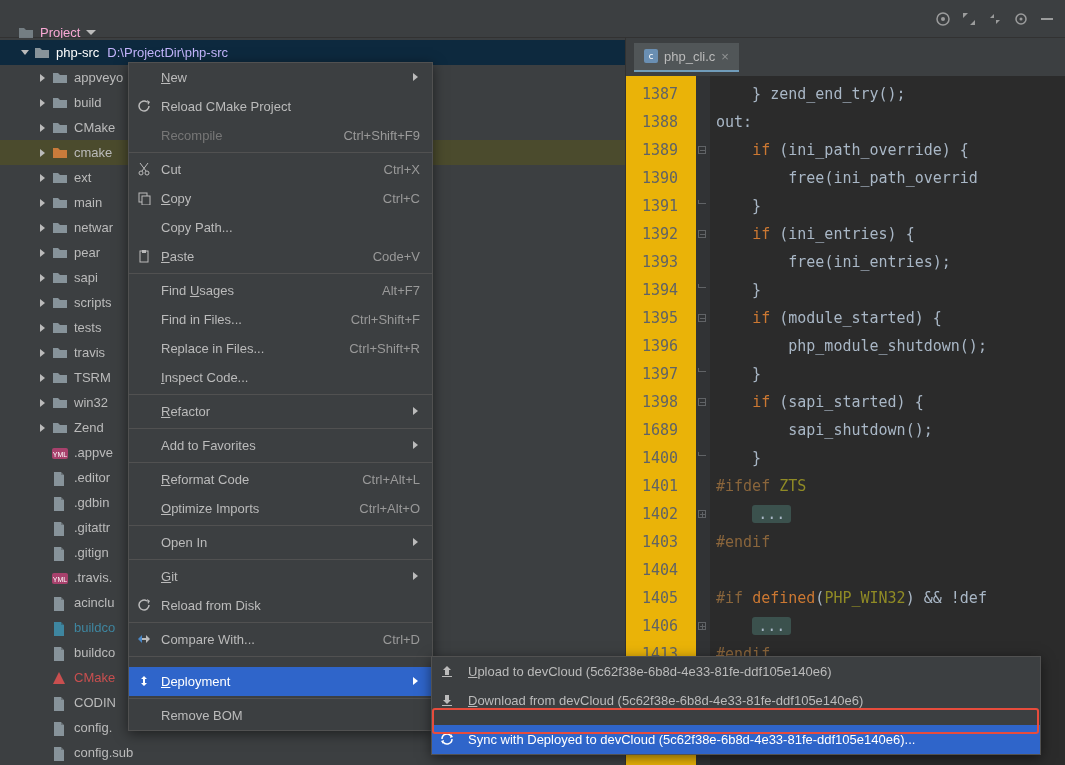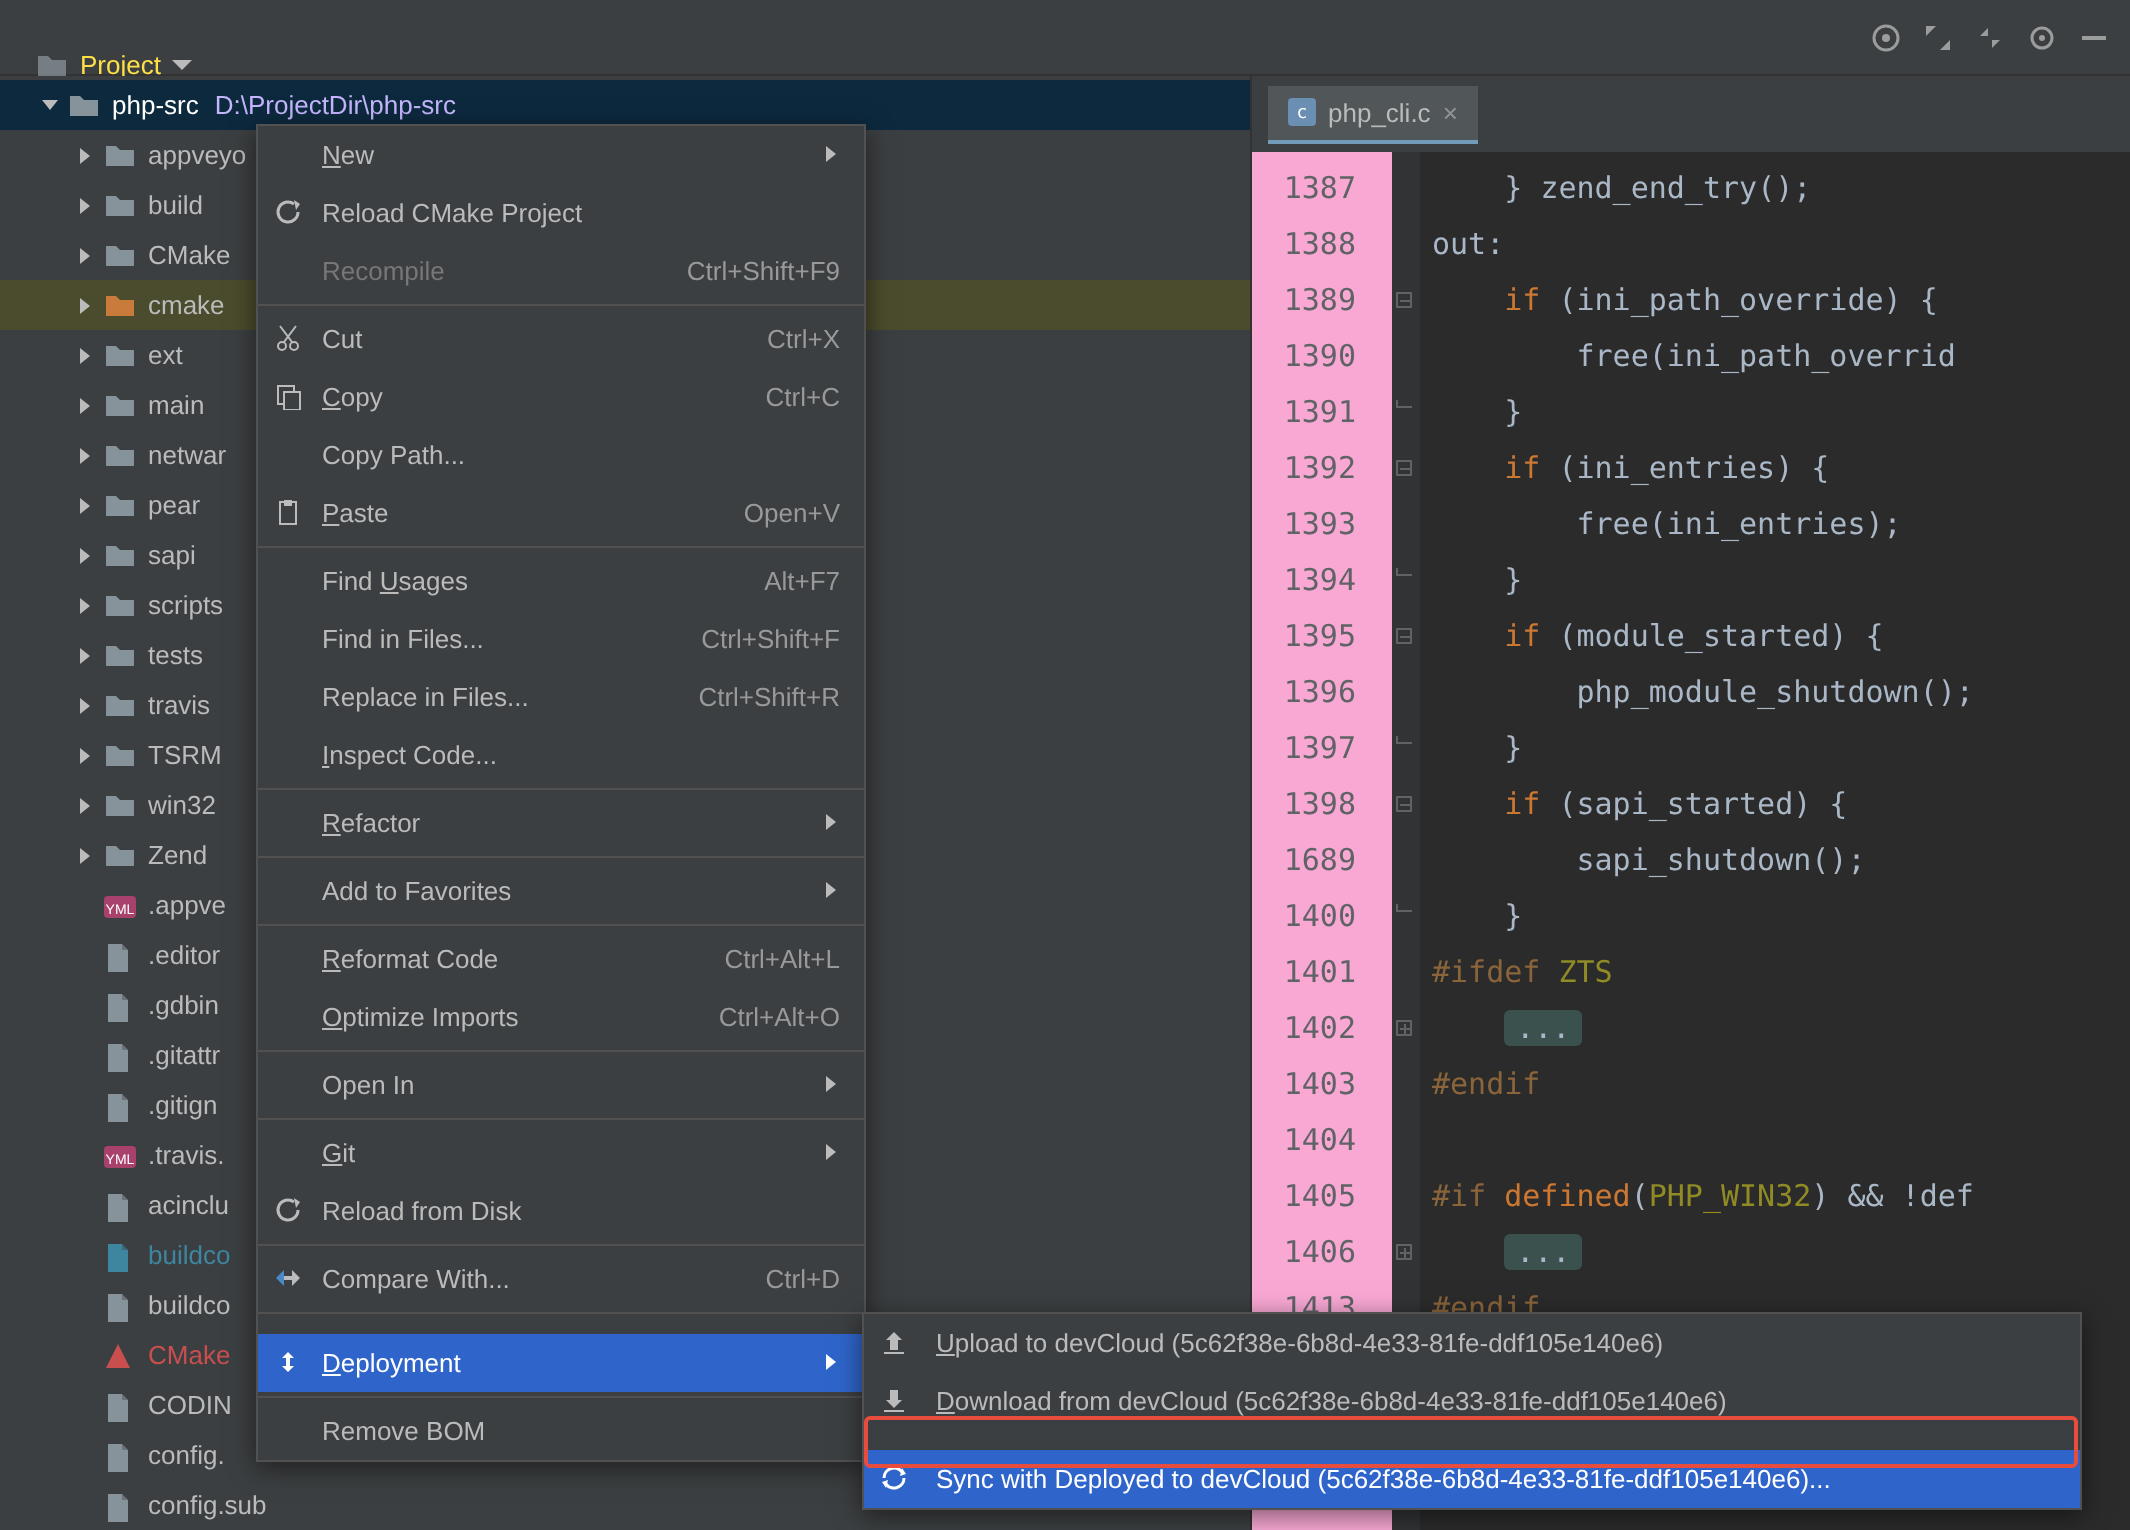--- a/index.html
+++ b/index.html
@@ -19,21 +19,21 @@
   border-bottom: 1px solid #323232;
   display: flex;
   align-items: center;
   padding: 0 10px;
 }
 .project-dropdown {
   display: flex;
   align-items: center;
   gap: 6px;
   padding: 4px 8px;
-  color: #fde047;
+  color: #f9a8d4;
   margin-top: 28px;
 }
 .toolbar-right {
   margin-left: auto;
   display: flex;
   gap: 10px;
   align-items: center;
 }
 .toolbar-icon { width: 16px; height: 16px; opacity: 0.75; }
 
@@ -94,21 +94,21 @@
 
 .editor-body {
   display: flex;
   flex: 1;
   font-family: 'Consolas', 'Menlo', monospace;
   font-size: 15px;
   overflow: hidden;
 }
 .gutter {
   width: 70px;
-  background: #f9a8d4;
+  background: #eab308;
   color: #606366;
   text-align: right;
   padding-right: 18px;
   padding-top: 4px;
 }
 .gutter div { height: 28px; line-height: 28px; }
 .fold-col {
   width: 14px;
   background: #313335;
   padding-top: 4px;
@@ -642,21 +642,21 @@
     </div>
     <div class="menu-item">
       <span>Copy Path...</span>
     </div>
     <div class="menu-item">
       <span class="menu-icon"><svg width="14" height="14">
           <rect x="3" y="2" width="8" height="11" fill="none" stroke="#bbbbbb"></rect>
           <rect x="5" y="1" width="4" height="3" fill="#bbbbbb"></rect>
         </svg></span>
       <span><u>P</u>aste</span>
-      <span class="menu-shortcut">Open+V</span>
+      <span class="menu-shortcut">Code+V</span>
     </div>
     <div class="menu-sep"></div>
     <div class="menu-item">
       <span>Find <u>U</u>sages</span>
       <span class="menu-shortcut">Alt+F7</span>
     </div>
     <div class="menu-item">
       <span>Find in Files...</span>
       <span class="menu-shortcut">Ctrl+Shift+F</span>
     </div>

